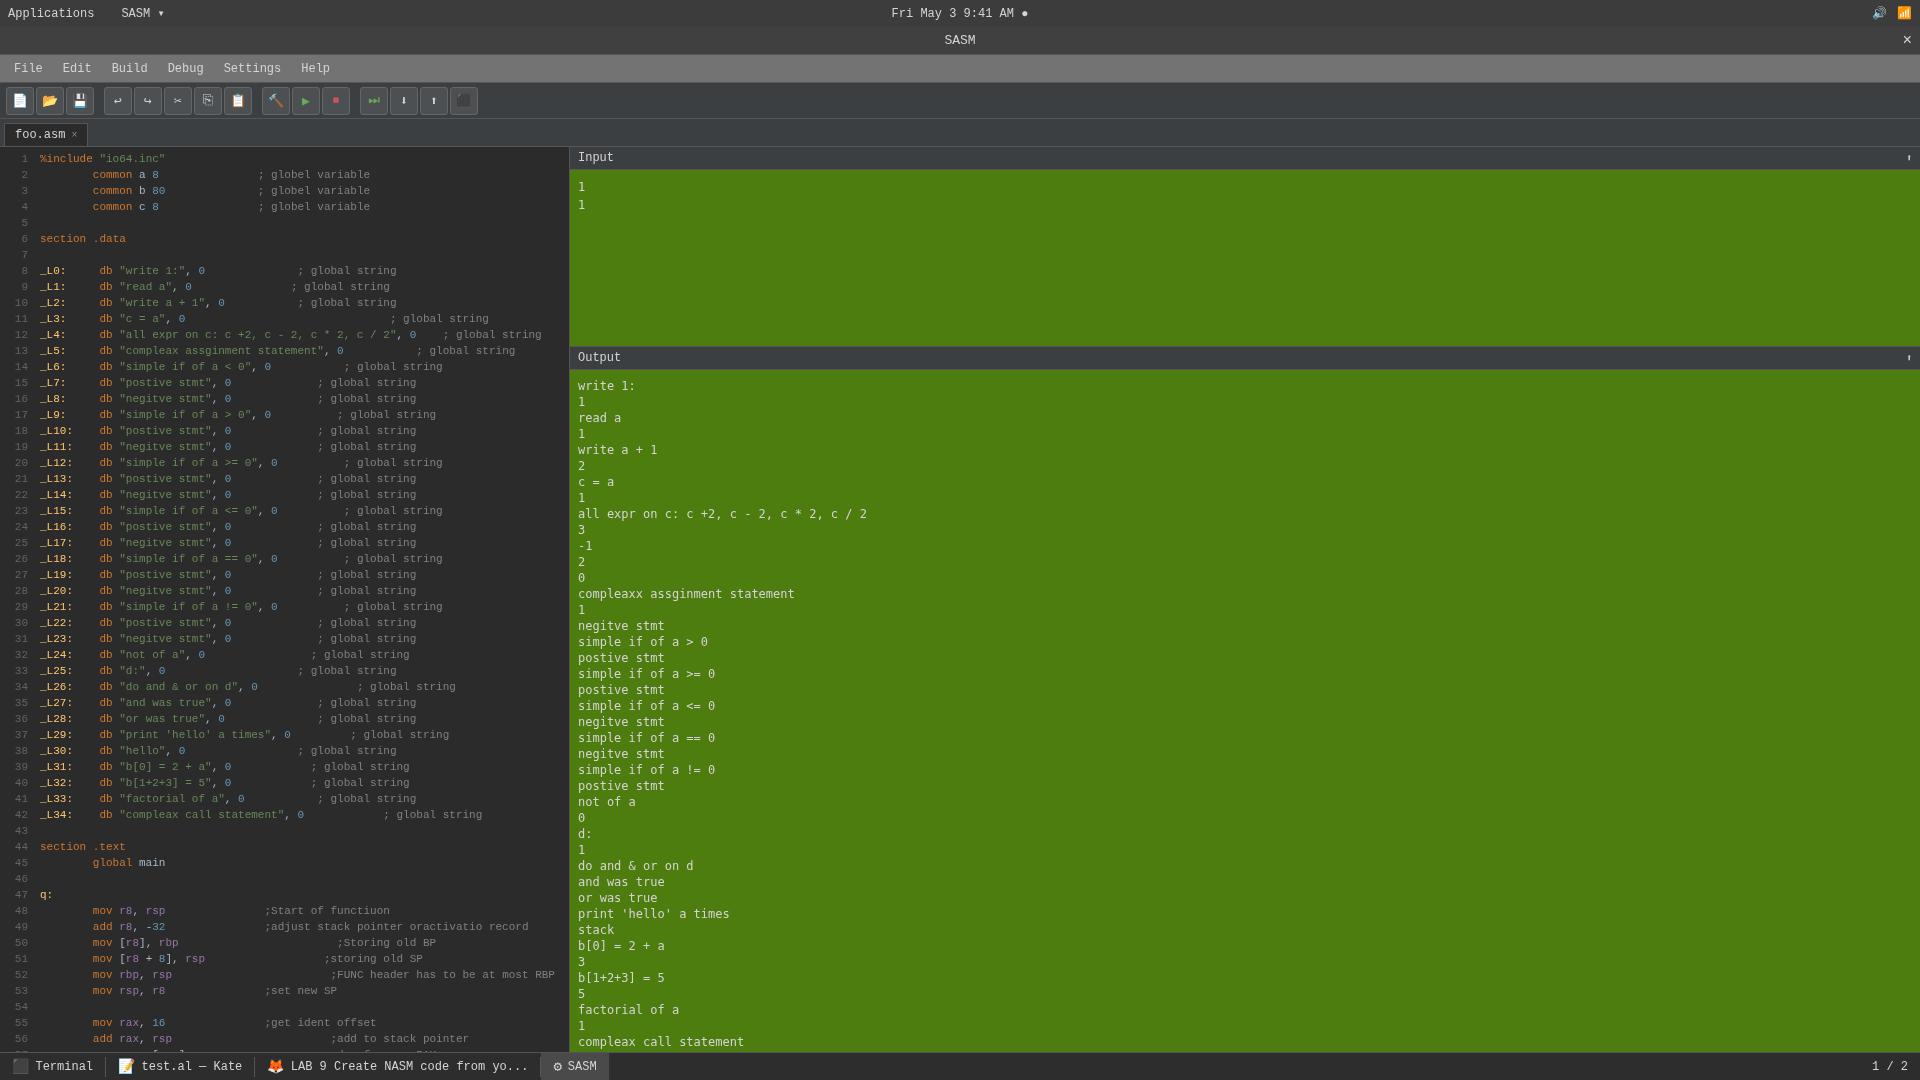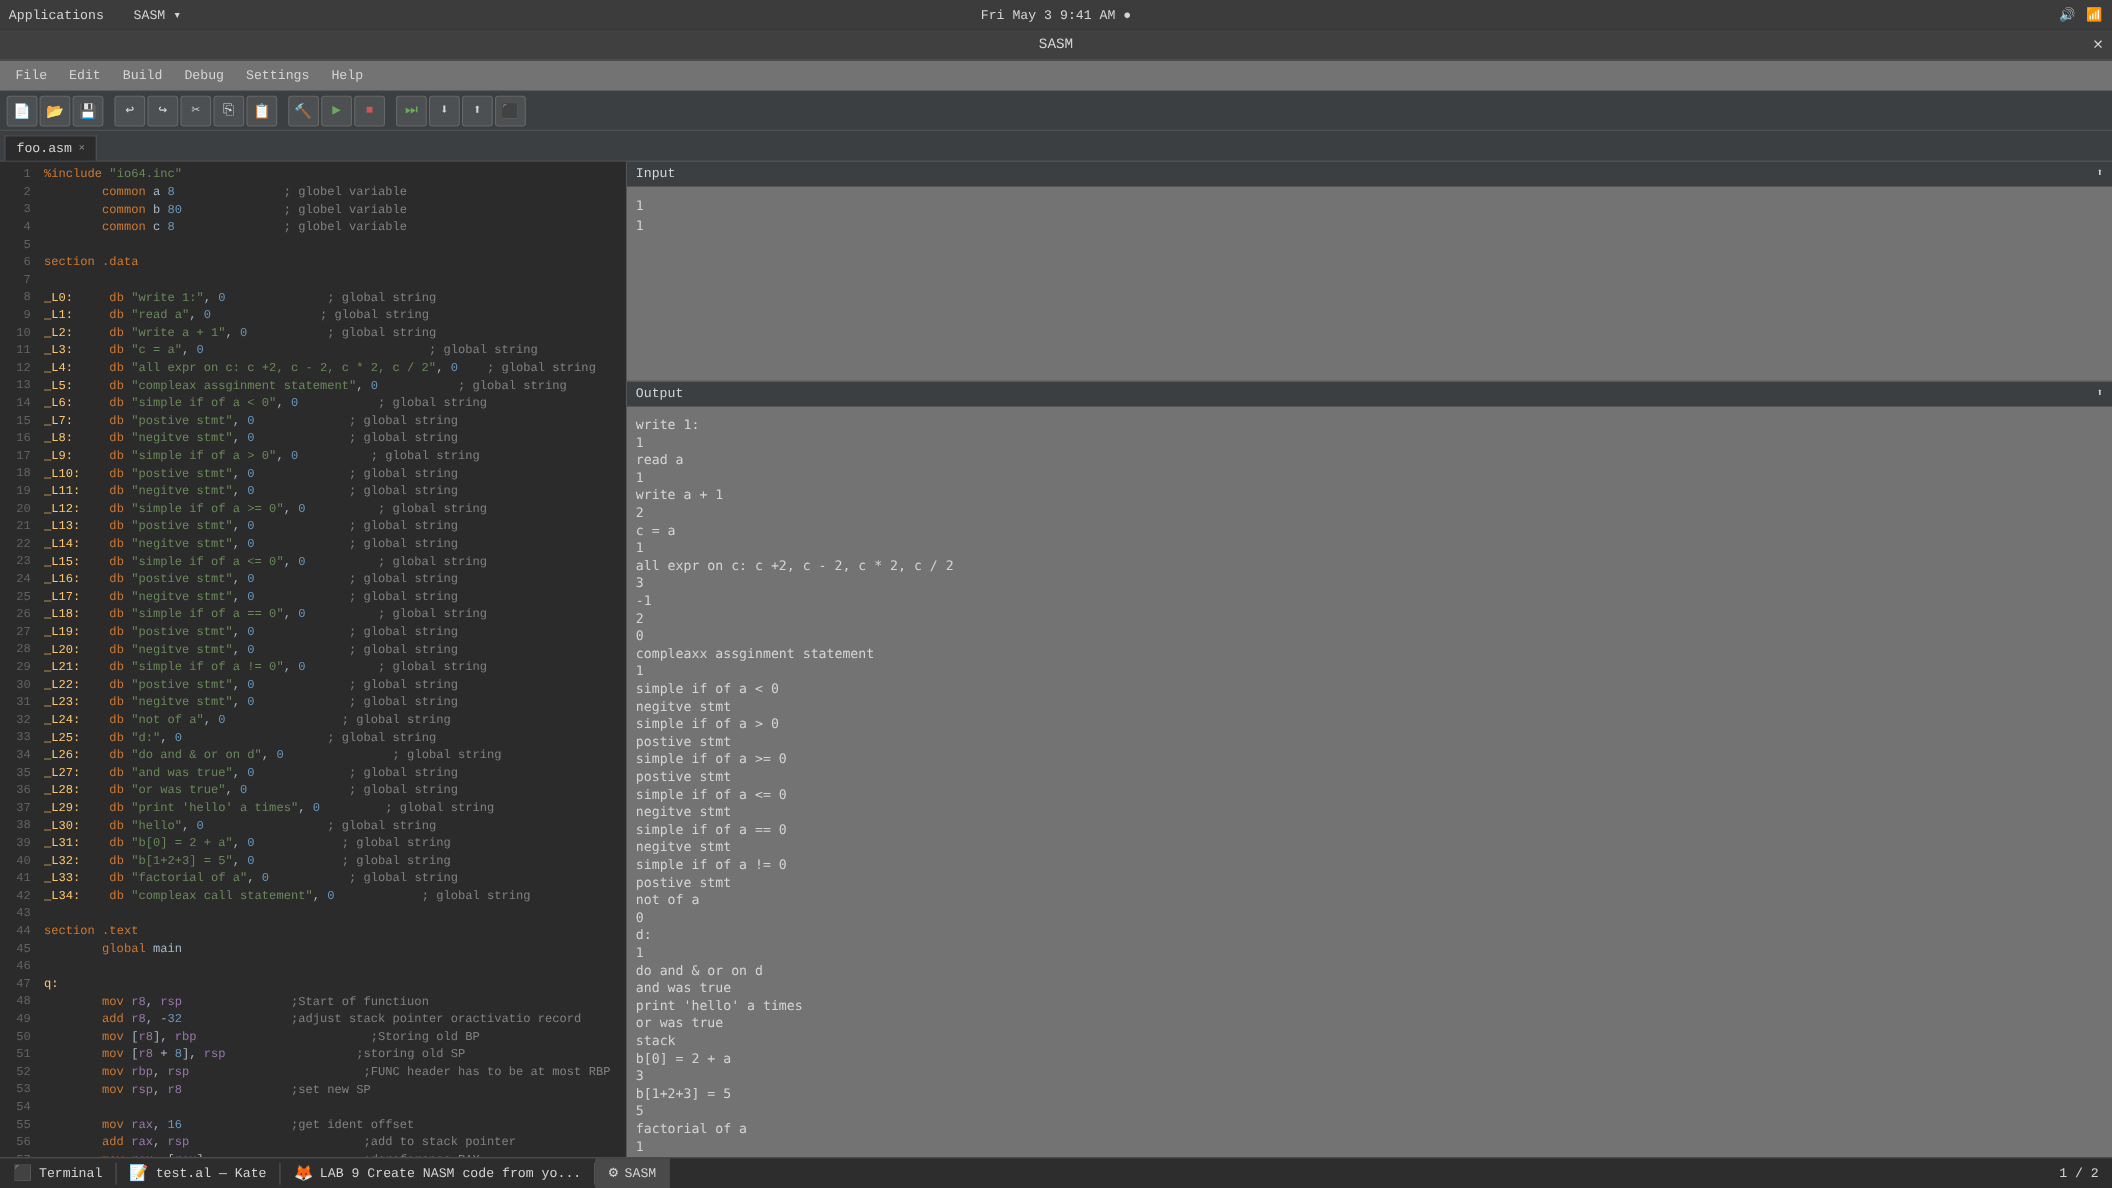--- a/index.html
+++ b/index.html
@@ -134,21 +134,21 @@
       line-height: 16px;
       white-space: pre;
       color: #a9b7c6;
     }
     
     
     #right-panel {
       flex: 1;
       display: flex;
       flex-direction: column;
-      background: #737373;
+      background: #4d7c0f;
     }
     
     
     #input-panel {
       height: 200px;
       border-bottom: 1px solid #555;
       display: flex;
       flex-direction: column;
     }
     #input-header {
@@ -395,40 +395,39 @@
         <div>2</div>
         <div>c = a</div>
         <div>1</div>
         <div>all expr on c: c +2, c - 2, c * 2, c / 2</div>
         <div>3</div>
         <div>-1</div>
         <div>2</div>
         <div>0</div>
         <div>compleaxx assginment statement</div>
         <div>1</div>
-        <div>simple if of a &lt; 0</div>
         <div>negitve stmt</div>
         <div>simple if of a &gt; 0</div>
         <div>postive stmt</div>
         <div>simple if of a &gt;= 0</div>
         <div>postive stmt</div>
         <div>simple if of a &lt;= 0</div>
         <div>negitve stmt</div>
         <div>simple if of a == 0</div>
         <div>negitve stmt</div>
         <div>simple if of a != 0</div>
         <div>postive stmt</div>
         <div>not of a</div>
         <div>0</div>
         <div>d:</div>
         <div>1</div>
         <div>do and &amp; or on d</div>
         <div>and was true</div>
+        <div>or was true</div>
         <div>print 'hello' a times</div>
-        <div>or was true</div>
         <div>stack</div>
         <div>b[0] = 2 + a</div>
         <div>3</div>
         <div>b[1+2+3] = 5</div>
         <div>5</div>
         <div>factorial of a</div>
         <div>1</div>
         <div>compleax call statement</div>
 
       </div>

